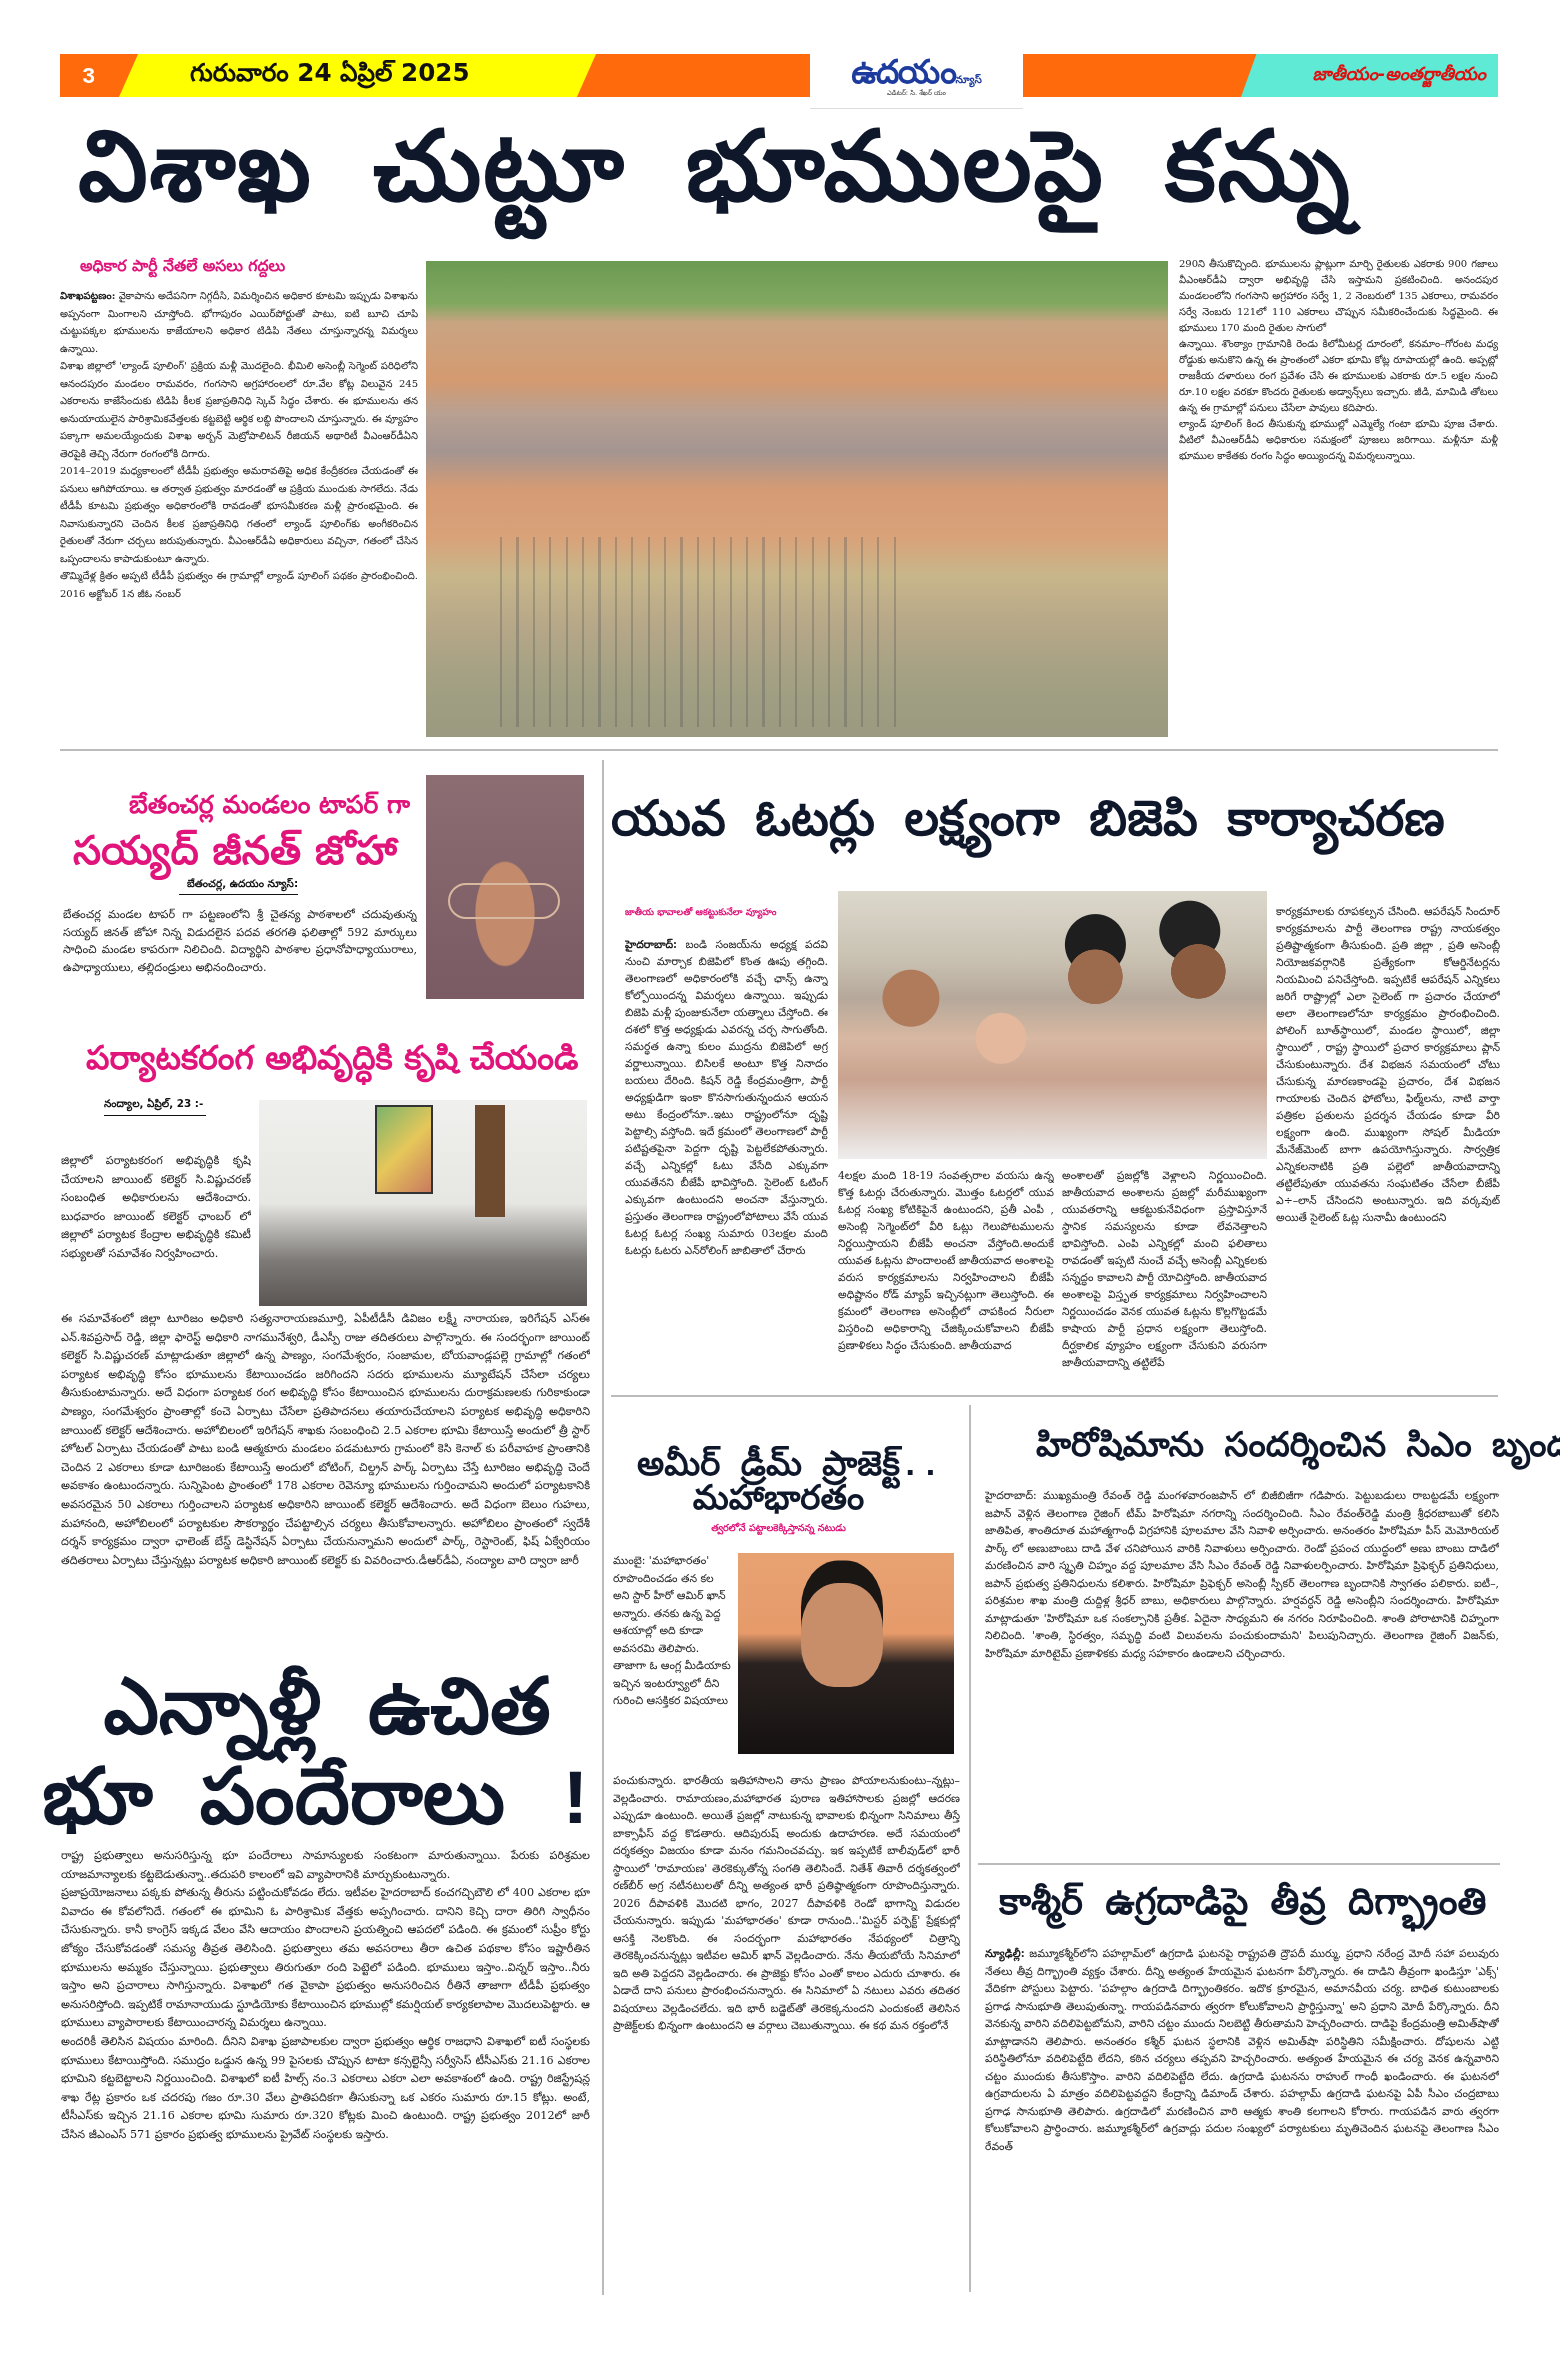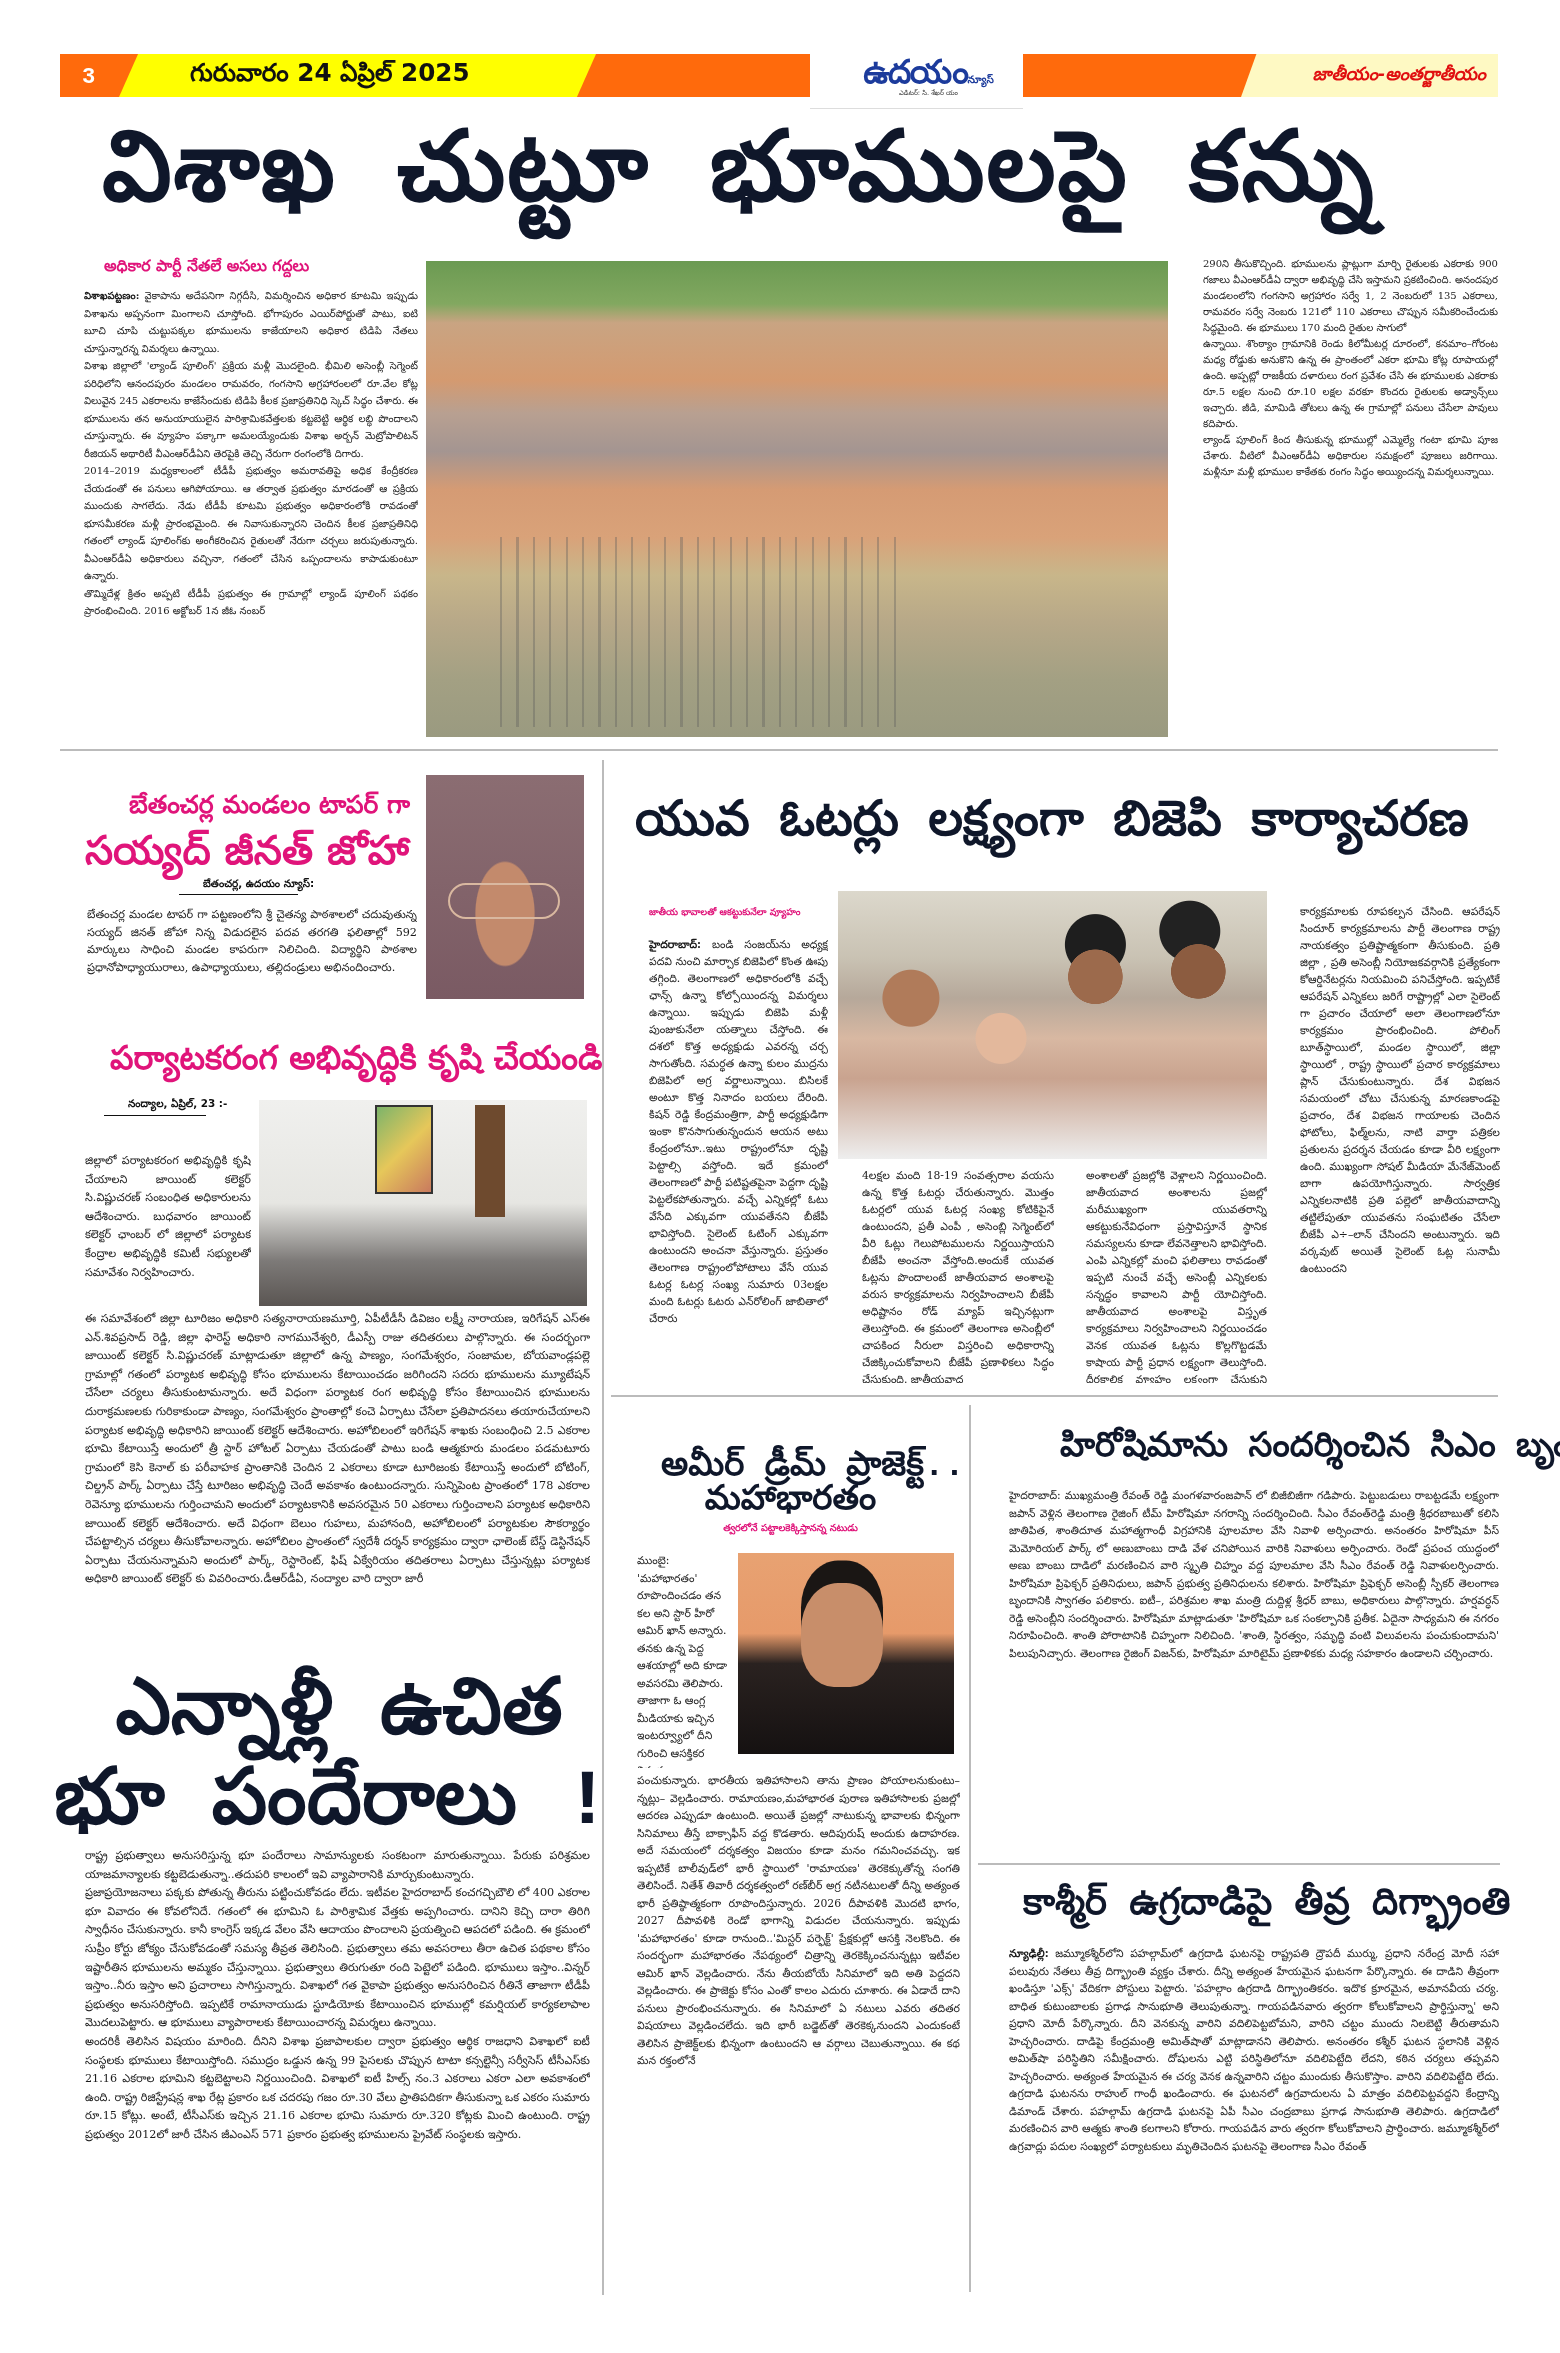--- a/index.html
+++ b/index.html
@@ -1,30 +1,30 @@
 <!DOCTYPE html>
 <html style="font-size:12px"><head>
 <meta charset="utf-8">
 <style>
   * { box-sizing: border-box; margin: 0; padding: 0; }
   html, body { width: 1561px; height: 2354px; background: #ffffff; overflow: hidden; }
   body { position: relative; font-family: "DejaVu Sans", sans-serif; color: #111; }
-  .abs { position: absolute; padding-left: 24px; }
+  .abs { position: absolute; }
   .body-text { font-family: "DejaVu Serif", serif; font-size: 11.6px; line-height: 18.6px; text-align: justify; color: #1a1a1a; overflow: hidden; }
   .body-text p { margin-bottom: 0; text-indent: 0; }
   .pink { color: #e0147a; }
   .hl { font-family: Liberation Mono, monospace; font-weight: 900; color: #0f172a; white-space: nowrap; line-height: 1; }
   
   #hdr { left: 60px; top: 54px; width: 1438px; height: 43px; background: #ff6a0c; }
   #pg-num { left: 60px; top: 54px; width: 67px; height: 43px; color: #fff; font: bold 22.4px "Liberation Sans", sans-serif; display: flex; align-items: center; padding-left: 22.4px; }
   #date-box { left: 119px; top: 54px; width: 477px; height: 43px; background: #ffff00; clip-path: polygon(4% 0, 100% 0, 96% 100%, 0 100%); display: flex; align-items: center; padding-left: 71px; font: bold 24.6px "DejaVu Sans", sans-serif; color: #111; }
   #logo-box { left: 810px; top: 45px; width: 213px; height: 64px; background: #fff; display: flex; flex-direction: column; align-items: center; justify-content: center; border-bottom: 1.5px solid #ddd; }
   #logo-text { font: 900 33px "DejaVu Sans", sans-serif; color: #1c3b9c; letter-spacing: -1.5px; line-height: 1; }
   #logo-sub { font: 6.7px "DejaVu Sans", sans-serif; color: #333; margin-top: 1.5px; }
-  #section-box { left: 1241px; top: 54px; width: 257px; height: 43px; background: #fef9c3; clip-path: polygon(6% 0, 100% 0, 100% 100%, 0 100%); display: flex; align-items: center; justify-content: flex-end; padding-right: 12px; font: italic bold 18px "DejaVu Sans", sans-serif; color: #e01010; }
+  #section-box { left: 1241px; top: 54px; width: 257px; height: 43px; background: #5eead4; clip-path: polygon(6% 0, 100% 0, 100% 100%, 0 100%); display: flex; align-items: center; justify-content: flex-end; padding-right: 12px; font: italic bold 18px "DejaVu Sans", sans-serif; color: #e01010; }
   
   .photo { overflow: hidden; }
   #land-photo { left: 426px; top: 261px; width: 742px; height: 476px; background:
       linear-gradient(180deg, #6b9a52 0%, #82a860 9%, #c9a482 13%, #d49a70 25%, #b8a091 32%, #a49591 40%, #d59b74 48%, #d9a279 58%, #c8b68a 66%, #b7a888 76%, #a3a083 88%, #9a9a80 100%); }
   #land-photo .fence { position: absolute; left: 10%; top: 58%; width: 55%; height: 40%; background: repeating-linear-gradient(90deg, rgba(90,90,90,.35) 0 2.2px, transparent 2.2px 16.4px); }
   #zeenat-photo { left: 426px; top: 775px; width: 158px; height: 224px; background: radial-gradient(ellipse at 50% 62%, #c38a6c 0 26%, transparent 27%), linear-gradient(180deg, #8b6d72, #7a5a63); }
   #zeenat-photo .glasses { position:absolute; left:22.4px; top:108px; width:112px; height:36px; border:2.2px solid #d9b8a0; border-radius: 18px; }
   #voters-photo { left: 838px; top: 891px; width: 429px; height: 268px; background: linear-gradient(180deg, #dcd8cc 0%, #c9c2b3 25%, #b6a89a 40%, #d8b8a2 55%, #c9a38f 70%, #eeeeee 100%); }
   #voters-photo .faces { position:absolute; inset:0; background:
       radial-gradient(circle at 17% 40%, #b07b5a 0 28px, transparent 29px),

